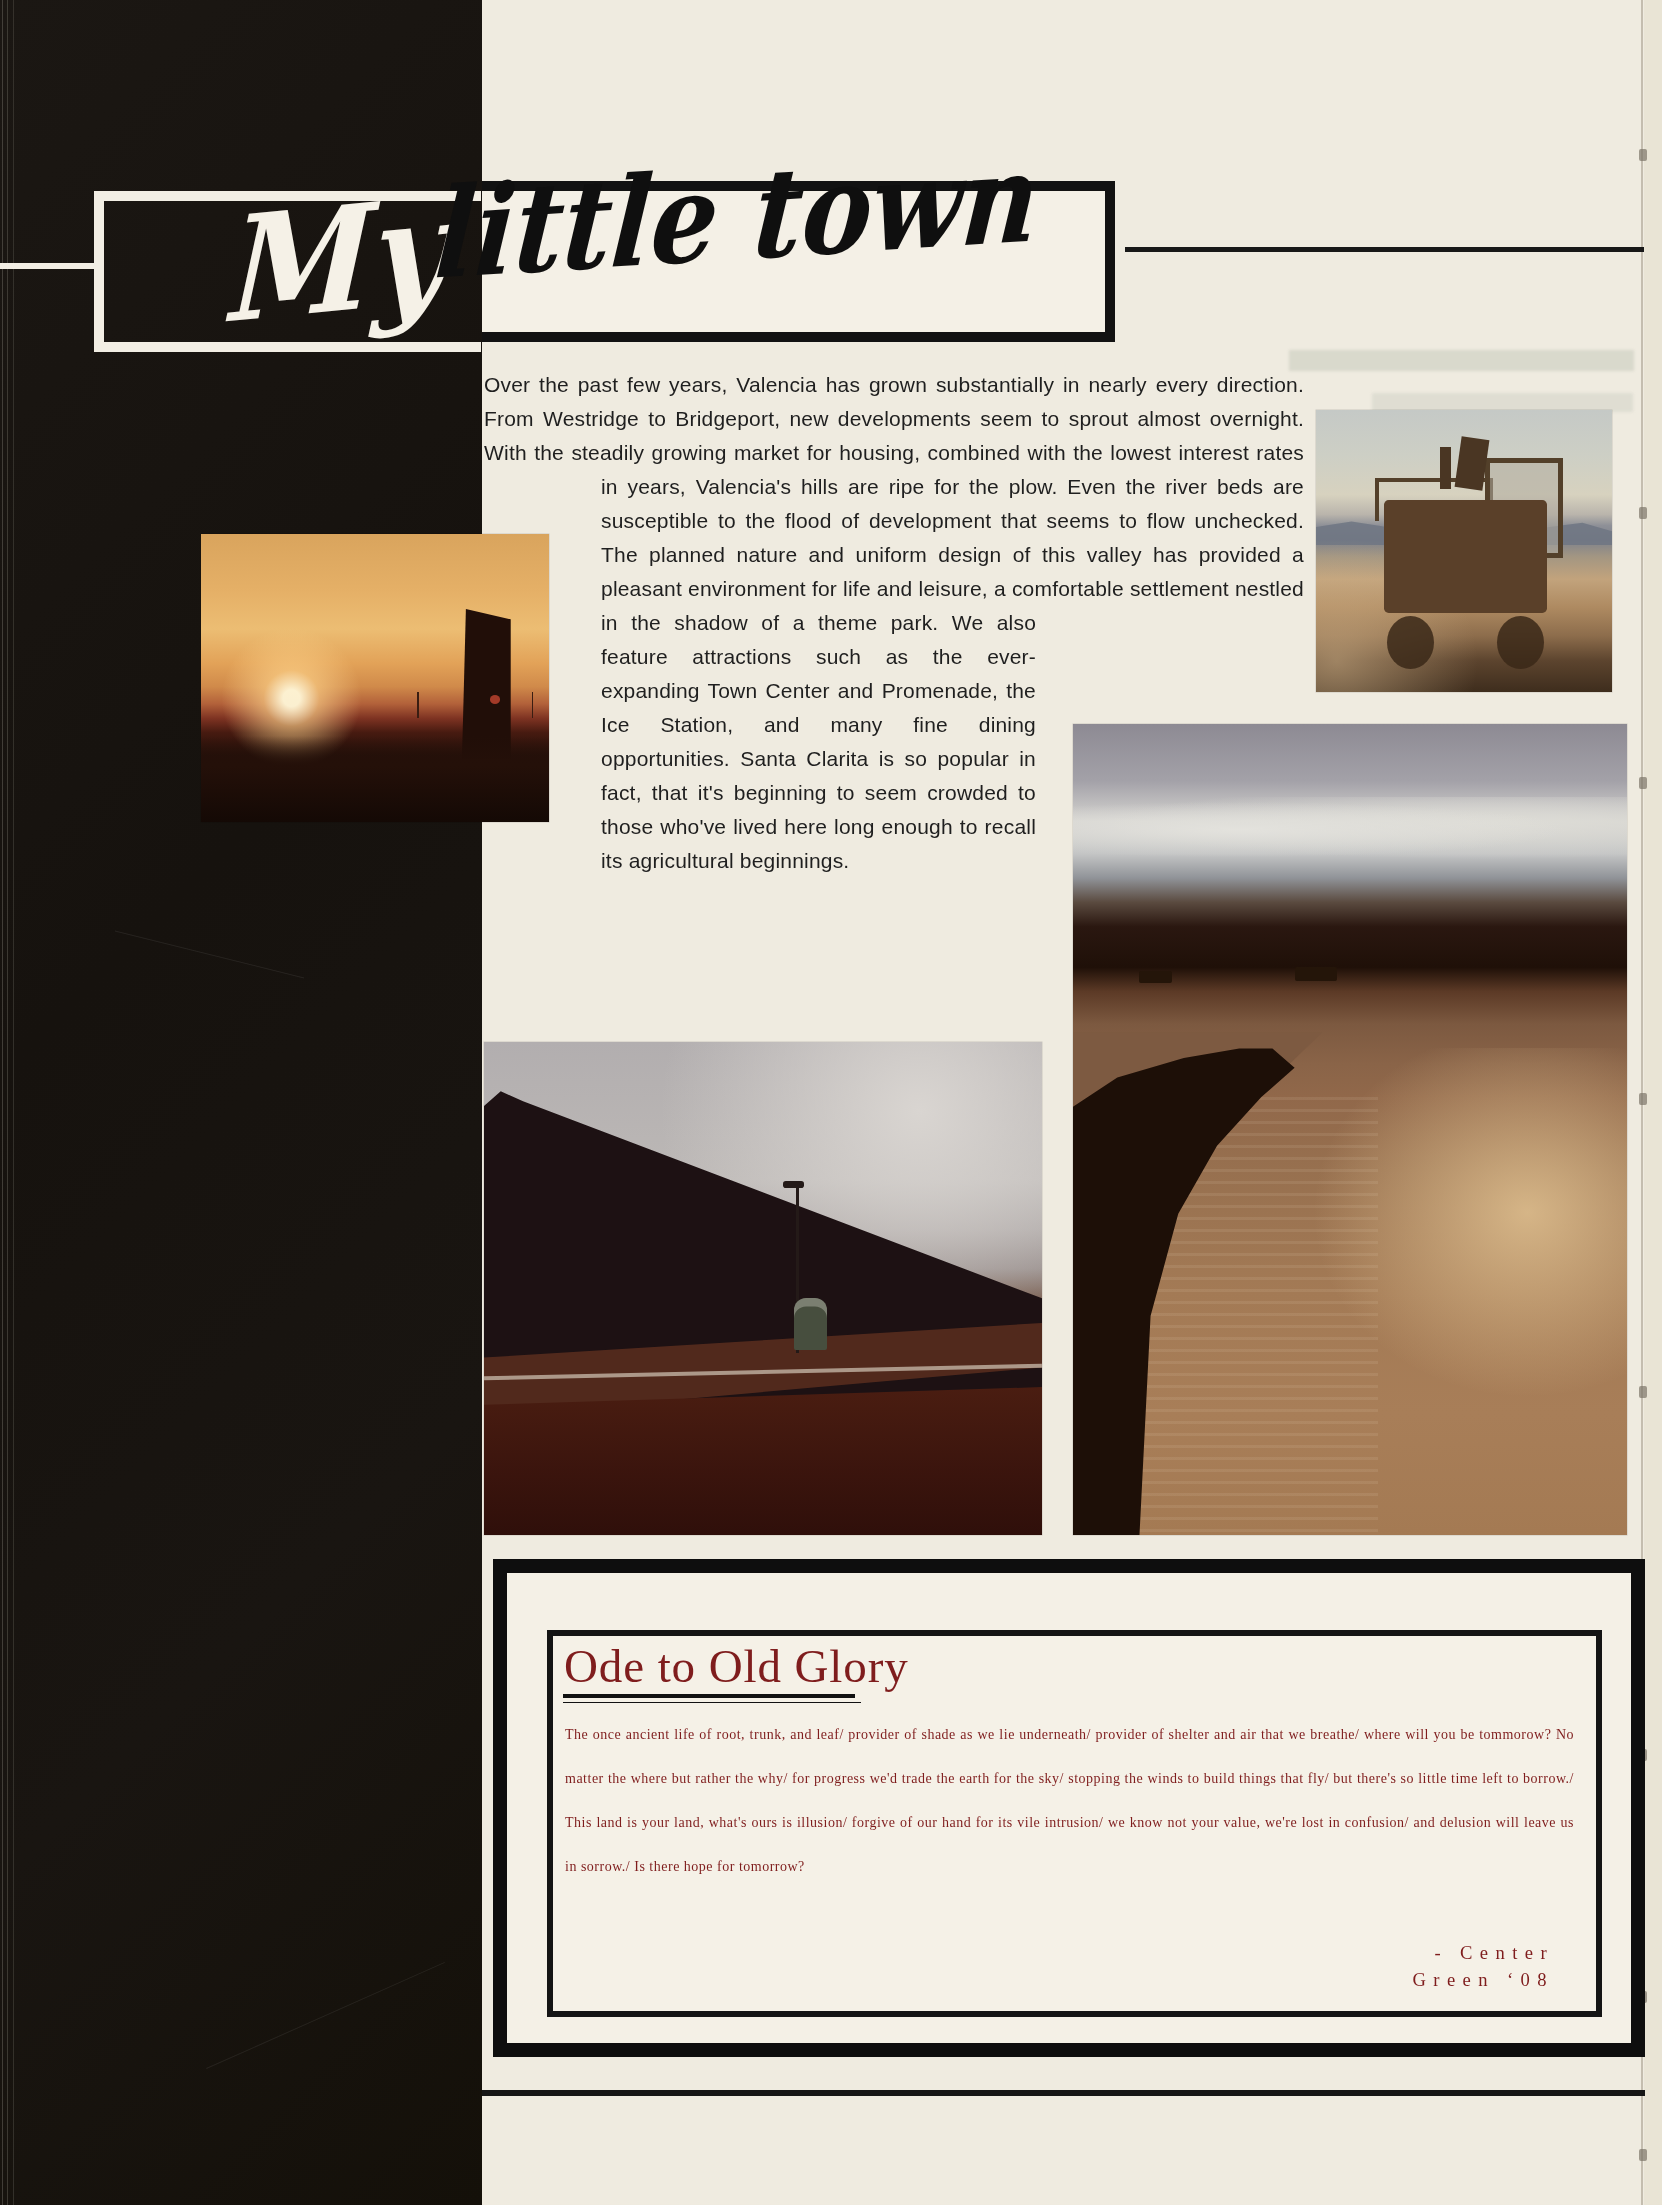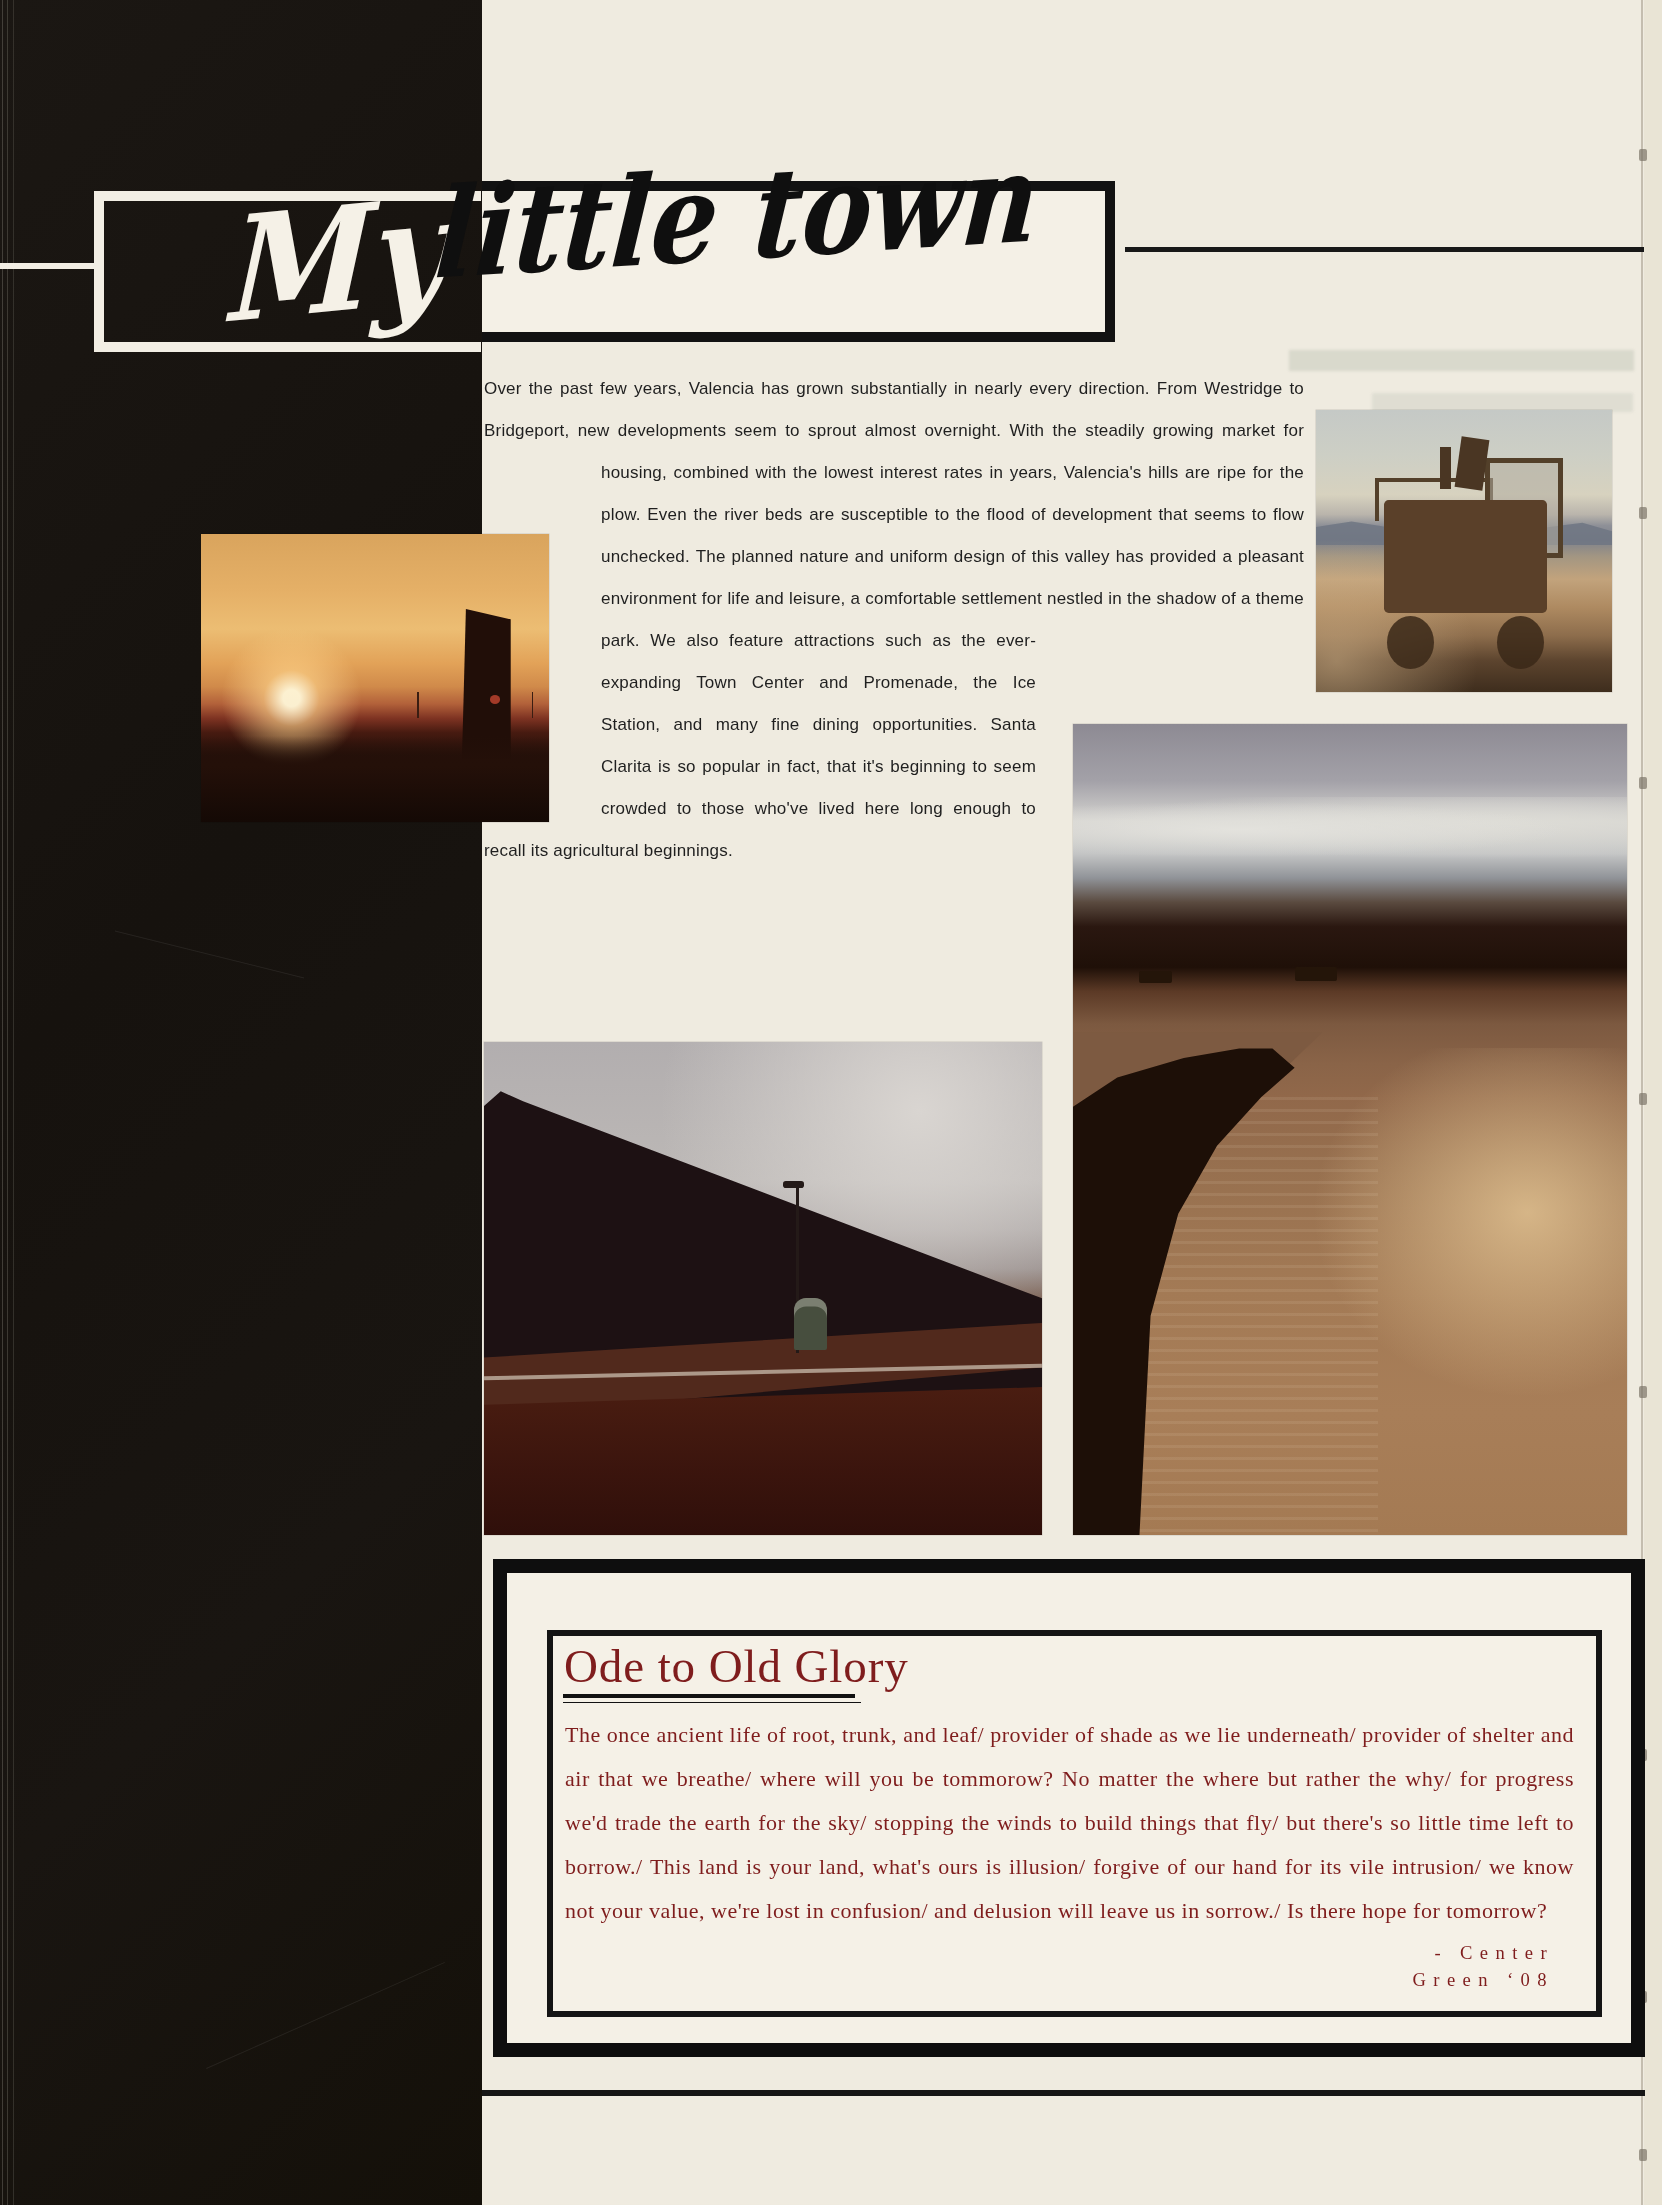--- a/index.html
+++ b/index.html
@@ -25,21 +25,21 @@
   .rule-left{position:absolute;left:0;top:263px;width:94px;height:5.6px;background:#f2eee4;}
   .rule-right{position:absolute;left:1125px;top:247px;width:519px;height:4.7px;background:#181818;}
   .script{font-family:"DejaVu Serif",serif;font-style:italic;font-weight:700;line-height:1;
     white-space:nowrap;transform-origin:left top;}
   .title-my{position:absolute;left:235px;top:198px;font-size:144px;color:#f5f1e7;
     transform:scaleX(.9) rotate(-5deg) skewX(-8deg);z-index:6;}
   .title-little{position:absolute;left:441px;top:173px;font-size:123px;color:#0f0f0f;
     transform:scaleX(.85) rotate(-3deg) skewX(-8deg);z-index:6;}
   
   .article{position:absolute;left:484px;top:368px;width:820px;
-    font-size:17px;line-height:42px;color:#1f1f1f;text-align:justify;
+    font-size:21px;line-height:34px;color:#1f1f1f;text-align:justify;
     font-family:"Liberation Sans",sans-serif;font-weight:400;letter-spacing:0.2px;}
   .fl-spacer{float:left;width:117px;height:377px;}
   .fr-spacer{float:right;width:268px;height:302px;}
   
   .photo{position:absolute;overflow:hidden;box-shadow:0 0 0 0.5px rgba(0,0,0,.15);}
   .ph-sunset{left:201px;top:534px;width:348px;height:288px;z-index:5;
     background:
       radial-gradient(circle at 26% 57%, rgba(255,247,216,.95) 0px, rgba(255,247,216,.95) 8.4px, rgba(255,213,140,.60) 28px, rgba(233,150,70,0) 70px),
       linear-gradient(180deg,#d9a45d 0%,#e5b067 20%,#ecbd73 33%,#e2a258 45%,#d08a4a 53%,#b2613a 59%,#7e3322 64%,#461a10 69%,#25100a 77%,#170a06 100%);}
   .sun-tower{position:absolute;left:75%;top:26%;width:14%;height:52%;background:#210e08;
@@ -96,21 +96,21 @@
   
   .poem-outer{position:absolute;left:493px;top:1559px;width:1124px;height:470px;
     border:14px solid #0e0e0e;background:#f4f0e6;}
   .poem-inner{position:absolute;left:547px;top:1630px;width:1043px;height:375px;
     border:6.5px solid #141414;background:#f5f1e7;}
   .poem-font{font-family:Liberation Serif, serif;color:#7f1d1d;}
   .poem-title{position:absolute;left:564px;top:1639px;font-size:47px;letter-spacing:0.9px;font-weight:400;}
   .poem-rule1{position:absolute;left:563px;top:1694px;width:292px;height:4.2px;background:#111;}
   .poem-rule2{position:absolute;left:563px;top:1702px;width:298px;height:1.4px;background:#111;}
   .poem-body{position:absolute;left:565px;top:1713px;width:1009px;
-    font-size:22px;line-height:44px;text-align:justify;letter-spacing:0.5px;}
+    font-size:14px;line-height:44px;text-align:justify;letter-spacing:0.5px;}
   .poem-attrib{position:absolute;left:1070px;top:1939px;width:484px;text-align:right;
     font-size:18.6px;line-height:27px;letter-spacing:7.4px;}
   .bottom-rule{position:absolute;left:482px;top:2090px;width:1163px;height:5.6px;background:#161616;}
   
   .ghost{position:absolute;filter:blur(1.4px);}
 </style>
 </head>
 <body>
 
 <div class="black-col"></div>

